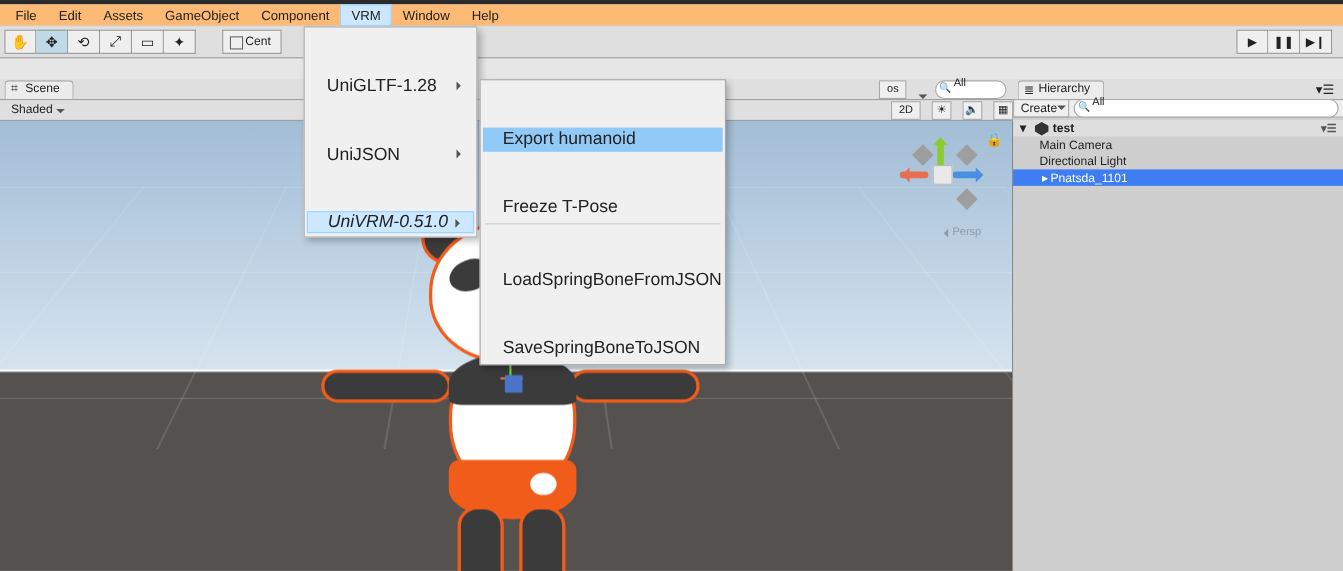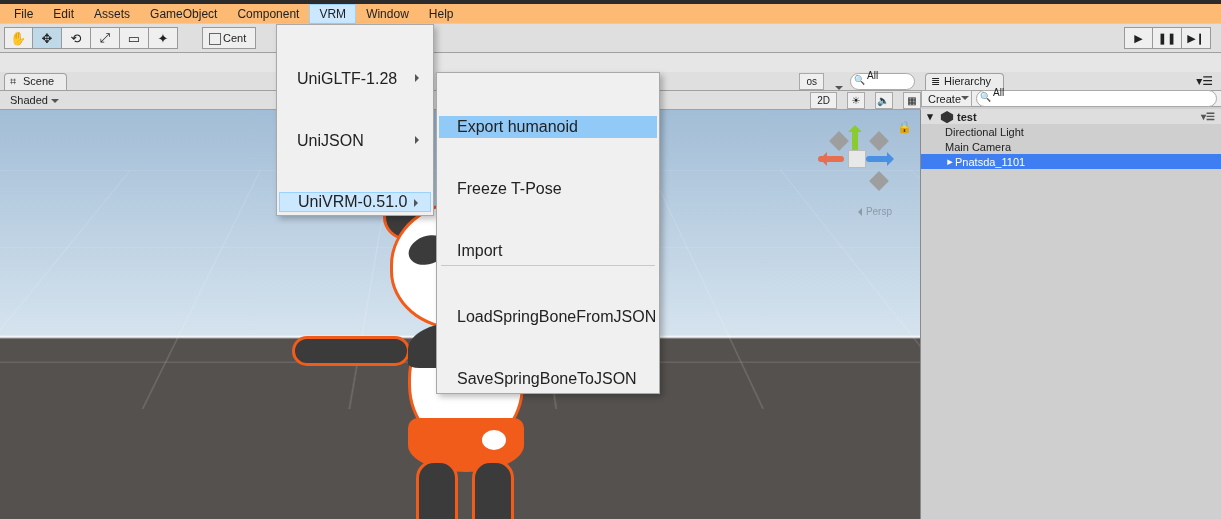--- a/index.html
+++ b/index.html
@@ -73,21 +73,21 @@
   .tree .row.scene .cube { width:14px; height:14px; margin:0 3px; display:inline-block; }
   .tree .row.child { padding-left:24px; }
   .tree .row.sel { background:#3e7ef2; color:#fff; }
   .tree .row .arrow { display:inline-block; width:10px; text-align:center; }
   .tree .row .burger { margin-left:auto; margin-right:6px; font-size:10px; color:#555; }
 
   
   .menu { position:absolute; background:#f0f0f0; border:1px solid #a9a9a9; box-shadow:3px 3px 6px rgba(0,0,0,.25); padding:3px 2px; z-index:100; }
   .menu .mi { height:22px; display:flex; align-items:center; padding:0 30px 0 18px; font-size:16px; position:relative; white-space:nowrap;margin-top:40px; }
   .menu .mi .chevr { position:absolute; right:8px; top:6px; border:4px solid transparent; border-left-color:#555; }
-  .menu .mi.sel { background:#cce8ff; border:1px solid #99d1ff; height:20px; }
+  .menu .mi.sel { background:#cce8ff; border:1px solid #99d1ff; height:20px;font-style:italic; }
   .menu .mi.hl  { background:#91c9f7; }
   .menu .sep { height:1px; background:#c9c9c9; margin:3px 2px; }
   #menu-vrm   { top:24px; left:276px; width:158px; }
   #menu-univrm{ top:72px; left:436px; width:224px; }
 
   
   .gizmo { position:absolute; right:28px; top:14px; width:70px; height:70px; }
   .gizmo .axis { position:absolute; width:26px; height:6px; border-radius:3px; }
   .gizmo .x { background:#e76f51; left:-4px; top:32px; transform:rotate(0deg); }
   .gizmo .y { background:#8acb2f; left:30px; top:4px; width:6px; height:26px; border-radius:3px; }
@@ -245,22 +245,22 @@
       <div class="row scene">
         <span class="arrow">▾</span>
         <span class="cube">
           <svg viewBox="0 0 16 16" width="14" height="14">
               <polygon points="8,1 15,5 15,11 8,15 1,11 1,5" fill="#333"></polygon>
             </svg>
         </span>
         <span>test</span>
         <span class="burger">▾☰</span>
       </div>
+      <div class="row child">Main Camera</div>
       <div class="row child">Directional Light</div>
-      <div class="row child">Main Camera</div>
       <div class="row child sel">
         <span class="arrow" style="color:#fff">▸</span>
         <span>Pnatsda_1101</span>
       </div>
     </div>
   </div>
 </div>
 
 <div class="menu" id="menu-vrm">
   <div class="mi">
@@ -273,17 +273,16 @@
   </div>
   <div class="mi sel">
     <span>UniVRM-0.51.0</span>
       <span class="chevr"></span>
   </div>
 </div>
 
 <div class="menu" id="menu-univrm">
   <div class="mi hl">Export humanoid</div>
   <div class="mi">Freeze T-Pose</div>
-  <div class="mi">Import</div>
   <div class="sep"></div>
   <div class="mi">LoadSpringBoneFromJSON</div>
   <div class="mi">SaveSpringBoneToJSON</div>
 </div>
 
 </body></html>

